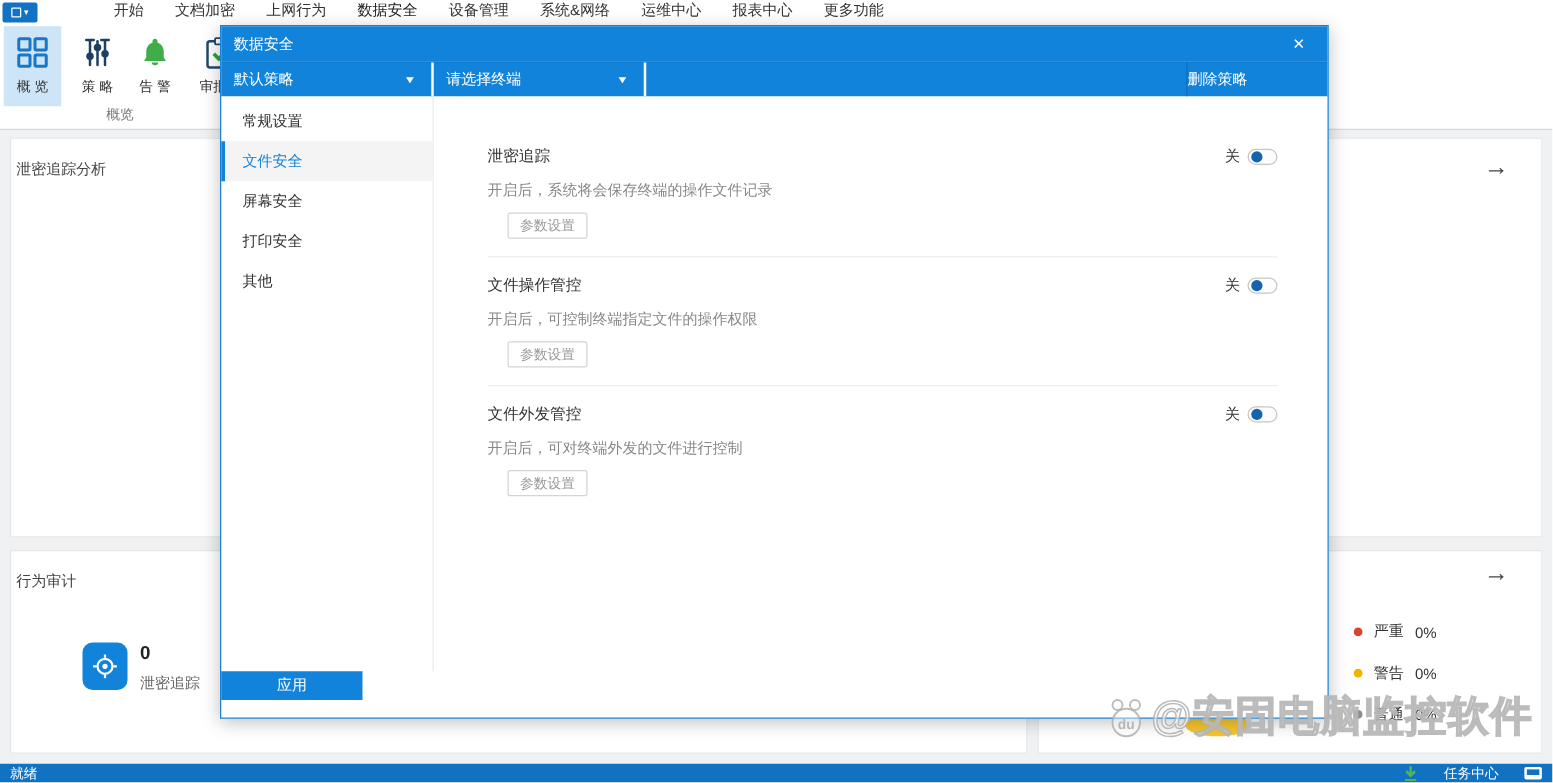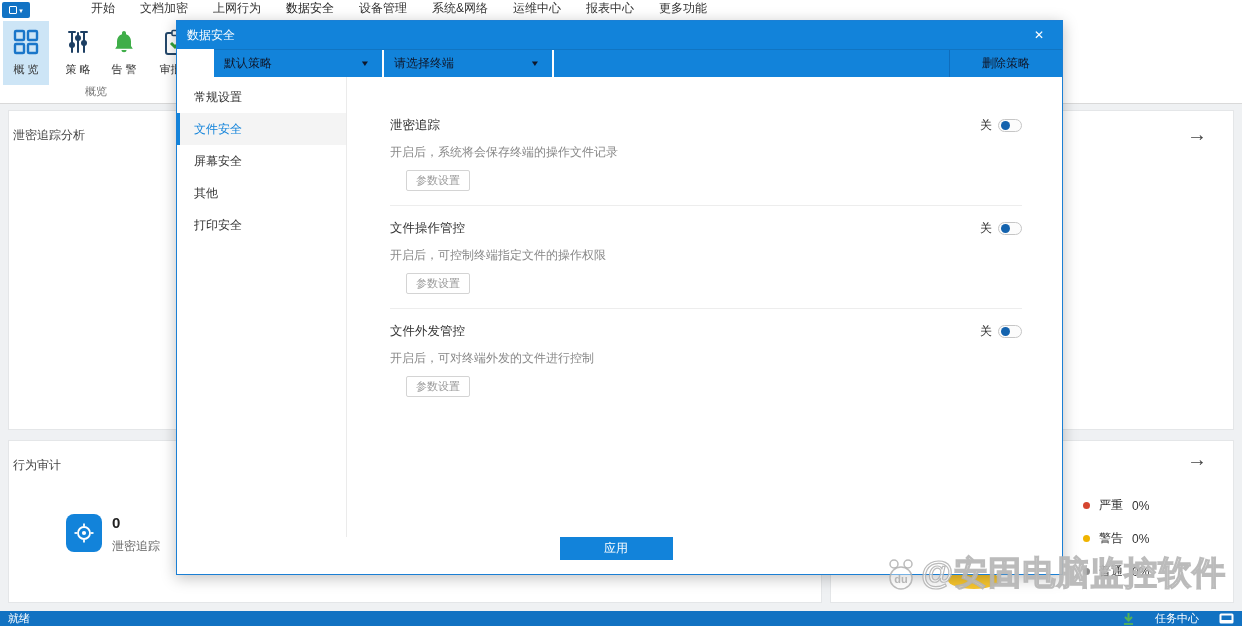--- a/index.html
+++ b/index.html
@@ -46,39 +46,39 @@
   .dot { width:7px; height:7px; border-radius:50%; }
   .dot-severe { background:#d5452f; }
   .dot-warn { background:#f0b400; }
   .dot-normal { background:#8d8d8d; }
   .yellow-sliver { position:absolute; left:948px; top:467px; width:52px; height:18px; border-radius:50%; background:#f7c52d; z-index:5; }
 
   
   .modal { position:absolute; left:176px; top:20px; width:887px; height:555px; background:#fff; border:1px solid #1b7fd4; box-shadow:0 3px 14px rgba(0,0,0,0.25); z-index:40; display:flex; flex-direction:column; }
   .m-title { height:28px; background:#1283da; color:#fff; font-size:12px; display:flex; align-items:center; padding:0 10px; flex:none; }
   .m-close { margin-left:auto; margin-right:8px; font-size:12px; cursor:pointer; }
-  .m-toolbar { height:28px; background:#1283da; display:flex; color:#0f172a; font-size:12px; border-top:1px solid rgba(0,0,0,0.10); flex:none;margin-left:37px; }
+  .m-toolbar { height:28px; background:#1283da; display:flex; color:#ffffff; font-size:12px; border-top:1px solid rgba(0,0,0,0.10); flex:none; }
   .dd { width:170px; display:flex; align-items:center; justify-content:space-between; padding:0 13px 0 10px; border-right:2px solid #fdfdfd; cursor:pointer; }
   .dd-caret { font-size:8px; transform:scaleX(1.3); }
-  .m-del { margin-left:auto; width:113px; border-left:1px solid #0e6dbd; display:flex; align-items:center; justify-content:center; cursor:pointer; }
+  .m-del { margin-left:auto; width:113px; border-left:1px solid #0e6dbd; display:flex; align-items:center; justify-content:flex-start; cursor:pointer; }
   .m-body { flex:1; display:flex; min-height:0; }
   .m-side { width:170px; border-right:1px solid #ebebeb; padding-top:4px; flex:none; }
   .side-item { height:32px; line-height:32px; padding-left:17px; font-size:12px; color:#333; cursor:pointer; }
   .side-item.active { background:#f4f4f4; color:#1283da; border-left:3px solid #1283da; padding-left:14px; }
   .m-content { flex:1; padding:40px 40px 0 43px; overflow:hidden; }
   .sec-head { display:flex; align-items:center; justify-content:space-between; }
   .sec-title { font-size:12.5px; color:#333; }
   .toggle-wrap { display:flex; align-items:center; gap:6px; }
   .toggle-label { font-size:12px; color:#333; }
   .toggle { width:24px; height:13px; border:1px solid #c6c6c6; border-radius:7px; background:#fcfcfc; position:relative; cursor:pointer; display:inline-block; }
   .knob { position:absolute; left:2px; top:1px; width:9px; height:9px; border-radius:50%; background:#1463ae; }
   .sec-desc { margin-top:10px; font-size:12px; color:#888; }
   .param-btn { margin-top:9px; height:21px; padding:0 9px; font-size:11px; color:#9a9a9a; background:#fff; border:1px solid #d4d4d4; border-radius:2px; cursor:pointer; font-family:"Liberation Sans",sans-serif;margin-left:16px; }
   .divider { height:1px; background:#ededed; margin:14px 0; }
-  .m-footer { flex:none; height:37px; display:flex; justify-content:center; align-items:flex-start; padding-right:7px; }
+  .m-footer { flex:none; height:37px; display:flex; justify-content:flex-start; align-items:flex-start; padding-right:7px; }
   .apply-btn { width:113px; height:23px; background:#1283da; color:#fff; font-size:12px; border:none; cursor:pointer; font-family:"Liberation Sans",sans-serif; }
 
   
   .watermark { position:absolute; left:884px; top:551px; z-index:50; display:flex; align-items:center; gap:3px; pointer-events:none; }
   .wm-text { font-size:33px; font-weight:bold; letter-spacing:1px; color:rgba(255,255,255,0.55); -webkit-text-stroke:1.2px rgba(175,175,175,0.85); white-space:nowrap; }
 
   
   .statusbar { position:absolute; left:0; right:0; bottom:0; height:15px; background:#1272c2; color:#fff; font-size:11px; display:flex; align-items:center; padding:0 8px; z-index:60; }
   .status-right { margin-left:auto; display:flex; align-items:center; gap:20px; }
   .status-right .tc { cursor:pointer; }
@@ -226,22 +226,22 @@
       </div>
       <div class="m-del">
         <span>删除策略</span>
       </div>
     </div>
     <div class="m-body">
       <aside class="m-side">
         <div class="side-item">常规设置</div>
         <div class="side-item active">文件安全</div>
         <div class="side-item">屏幕安全</div>
+        <div class="side-item">打印安全</div>
         <div class="side-item">其他</div>
-        <div class="side-item">打印安全</div>
       </aside>
       <main class="m-content">
 
         <div class="section">
           <div class="sec-head">
             <span class="sec-title">泄密追踪</span>
             <span class="toggle-wrap">
               <span class="toggle-label">关</span>
               <span class="toggle">
                   <span class="knob"></span>

